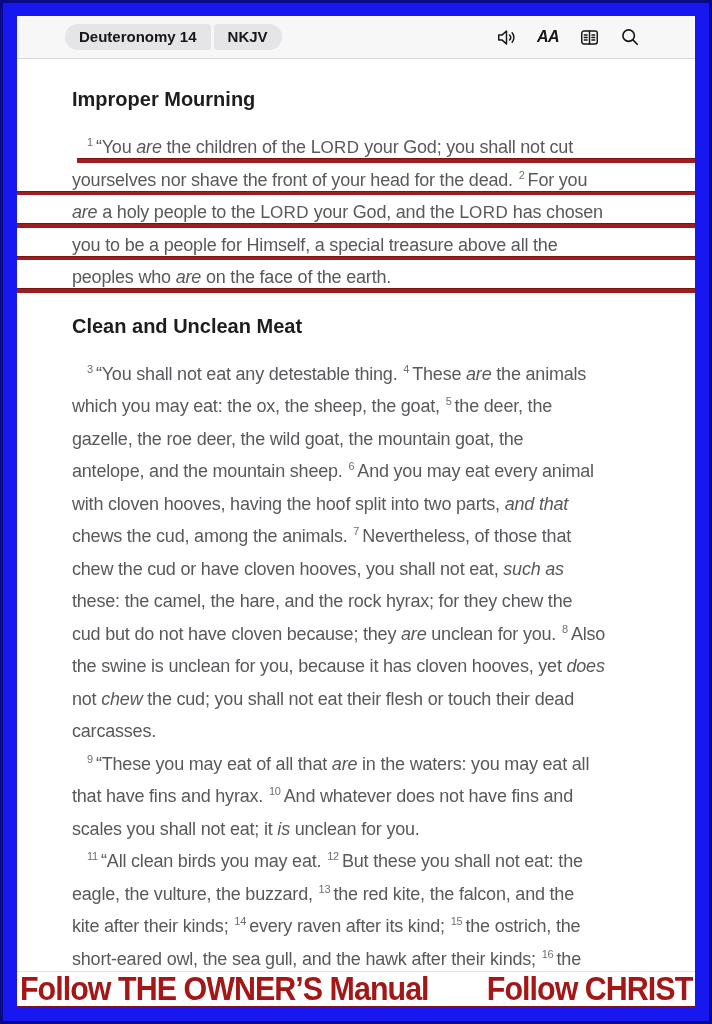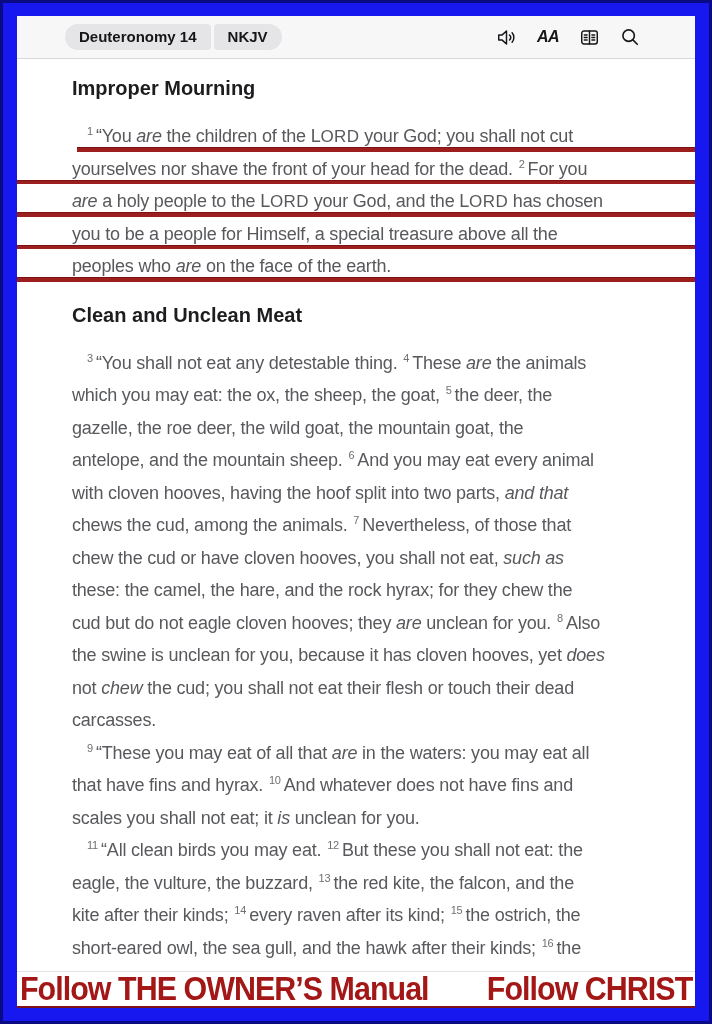--- a/index.html
+++ b/index.html
@@ -35,21 +35,21 @@
     font-family:"Liberation Sans",sans-serif;
   }
   .seg-left{border-radius:14px 4px 4px 14px;}
   .seg-right{border-radius:4px 14px 14px 4px;}
   .tool-icons{display:flex;align-items:center;gap:20px;font-style:italic;}
   .tool-icons svg{display:block;}
   .aa-label{font-size:16px;font-weight:700;color:#161618;letter-spacing:-0.5px;cursor:pointer;}
   
   .content{padding:17px 58px 0 55px;color:#58595c;}
   .sect-heading{
-    margin:0 0 20px 0;
+    margin:11px 0 20px 0;
     font-size:20px;line-height:24px;
     font-weight:700;color:#1d1d1f;
   }
   .sect-heading.second{margin-top:20px;}
   .para{margin:0;}
   .vline{
     position:relative;
     height:32.5px;line-height:32.5px;
     white-space:nowrap;
     font-size:18px;letter-spacing:-0.2px;
@@ -136,21 +136,21 @@
 
       <div class="para">
           <div class="vline"><span class="seg-v">3</span><span>“You shall not eat any detestable thing. </span><span class="seg-v">4</span><span>These </span><span class="seg-i">are</span><span> the animals</span></div>
           <div class="vline"><span>which you may eat: the ox, the sheep, the goat, </span><span class="seg-v">5</span><span>the deer, the</span></div>
           <div class="vline"><span>gazelle, the roe deer, the wild goat, the mountain goat, the</span></div>
           <div class="vline"><span>antelope, and the mountain sheep. </span><span class="seg-v">6</span><span>And you may eat every animal</span></div>
           <div class="vline"><span>with cloven hooves, having the hoof split into two parts, </span><span class="seg-i">and that</span></div>
           <div class="vline"><span>chews the cud, among the animals. </span><span class="seg-v">7</span><span>Nevertheless, of those that</span></div>
           <div class="vline"><span>chew the cud or have cloven hooves, you shall not eat, </span><span class="seg-i">such as</span></div>
           <div class="vline"><span>these: the camel, the hare, and the rock hyrax; for they chew the</span></div>
-          <div class="vline"><span>cud but do not eagle cloven hooves; they </span><span class="seg-i">are</span><span> unclean for you. </span><span class="seg-v">8</span><span>Also</span></div>
+          <div class="vline"><span>cud but do not have cloven because; they </span><span class="seg-i">are</span><span> unclean for you. </span><span class="seg-v">8</span><span>Also</span></div>
           <div class="vline"><span>the swine is unclean for you, because it has cloven hooves, yet </span><span class="seg-i">does</span></div>
           <div class="vline"><span>not </span><span class="seg-i">chew</span><span> the cud; you shall not eat their flesh or touch their dead</span></div>
           <div class="vline"><span>carcasses.</span></div>
         </div>
       <div class="para">
           <div class="vline"><span class="seg-v">9</span><span>“These you may eat of all that </span><span class="seg-i">are</span><span> in the waters: you may eat all</span></div>
           <div class="vline"><span>that have fins and hyrax. </span><span class="seg-v">10</span><span>And whatever does not have fins and</span></div>
           <div class="vline"><span>scales you shall not eat; it </span><span class="seg-i">is</span><span> unclean for you.</span></div>
         </div>
       <div class="para">

